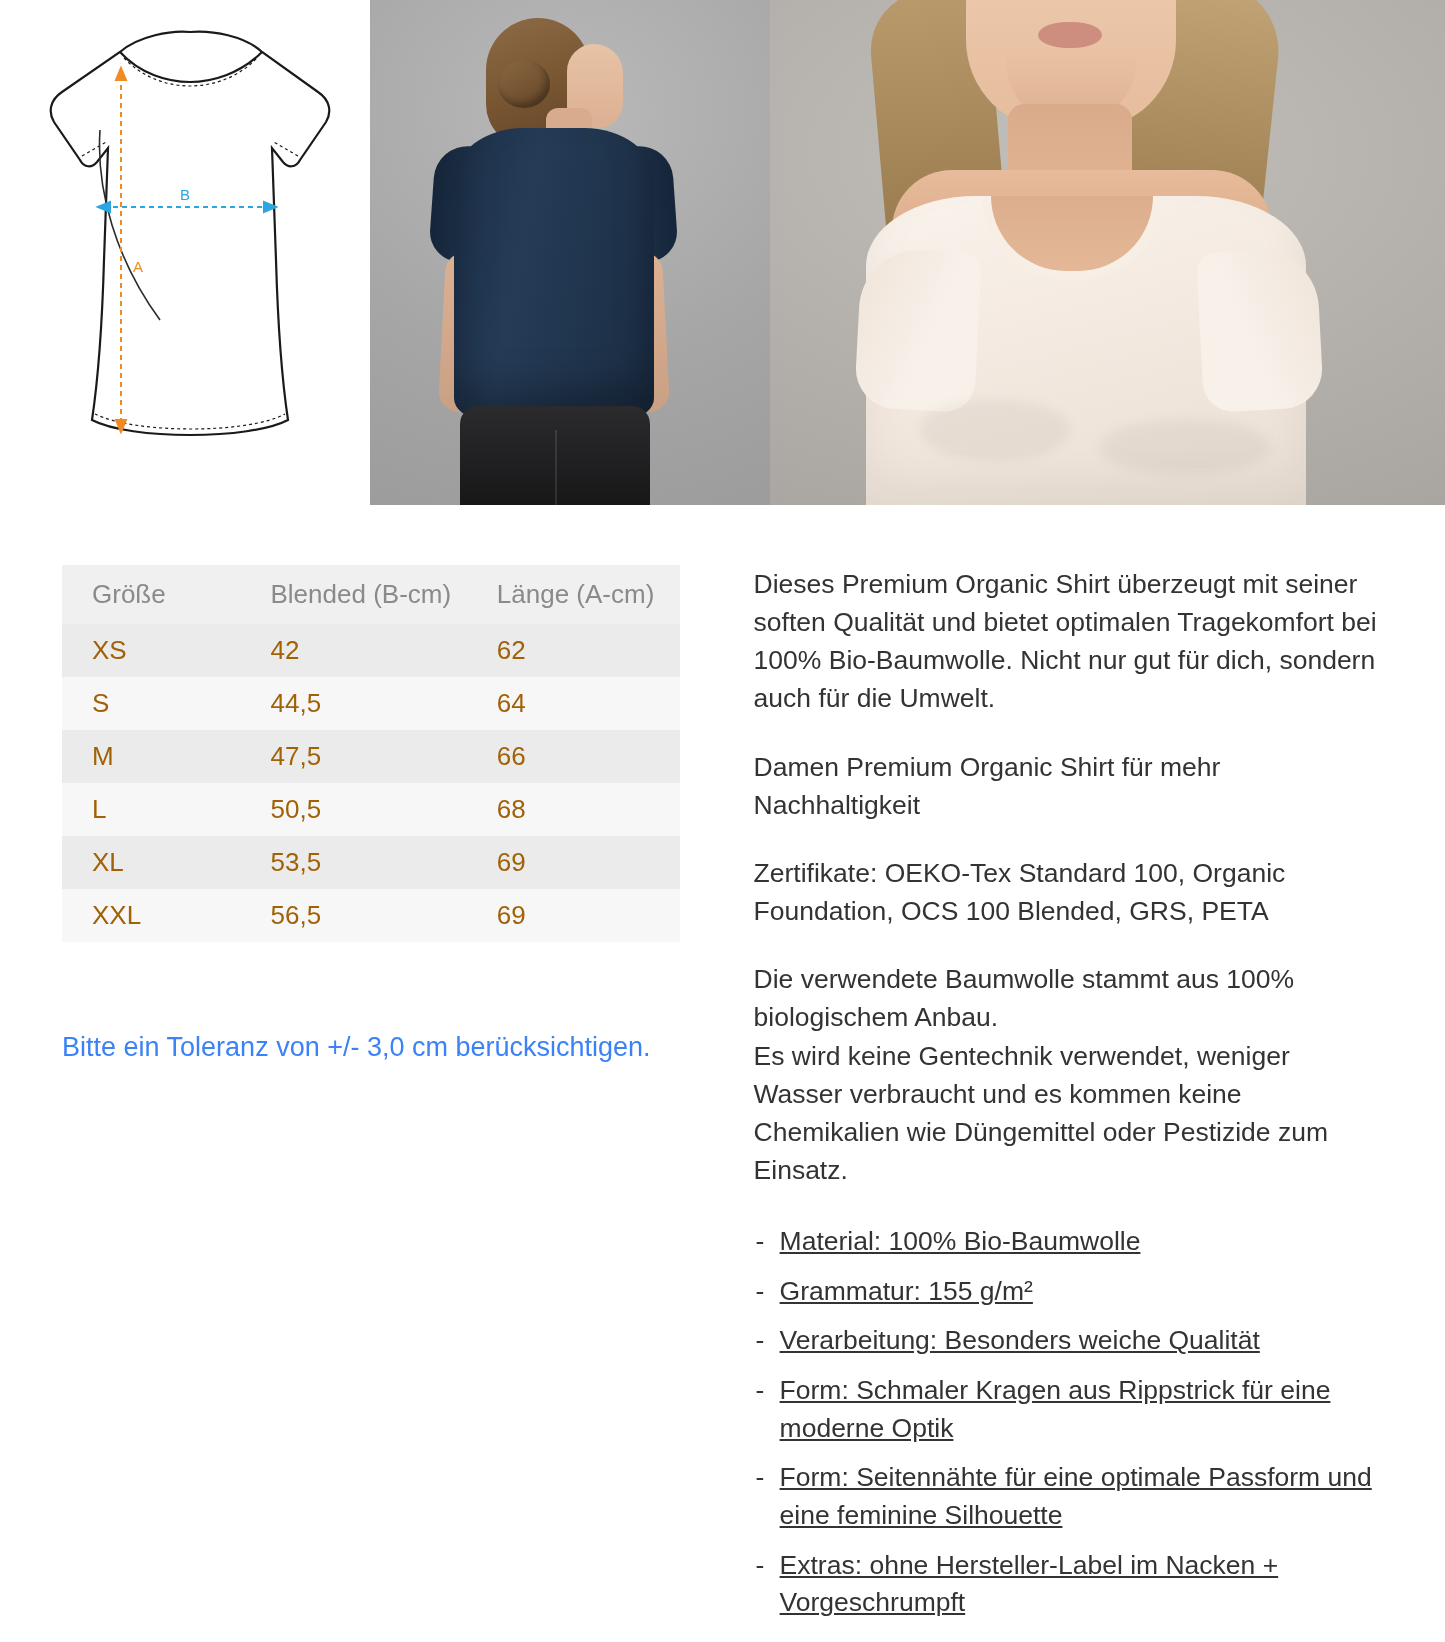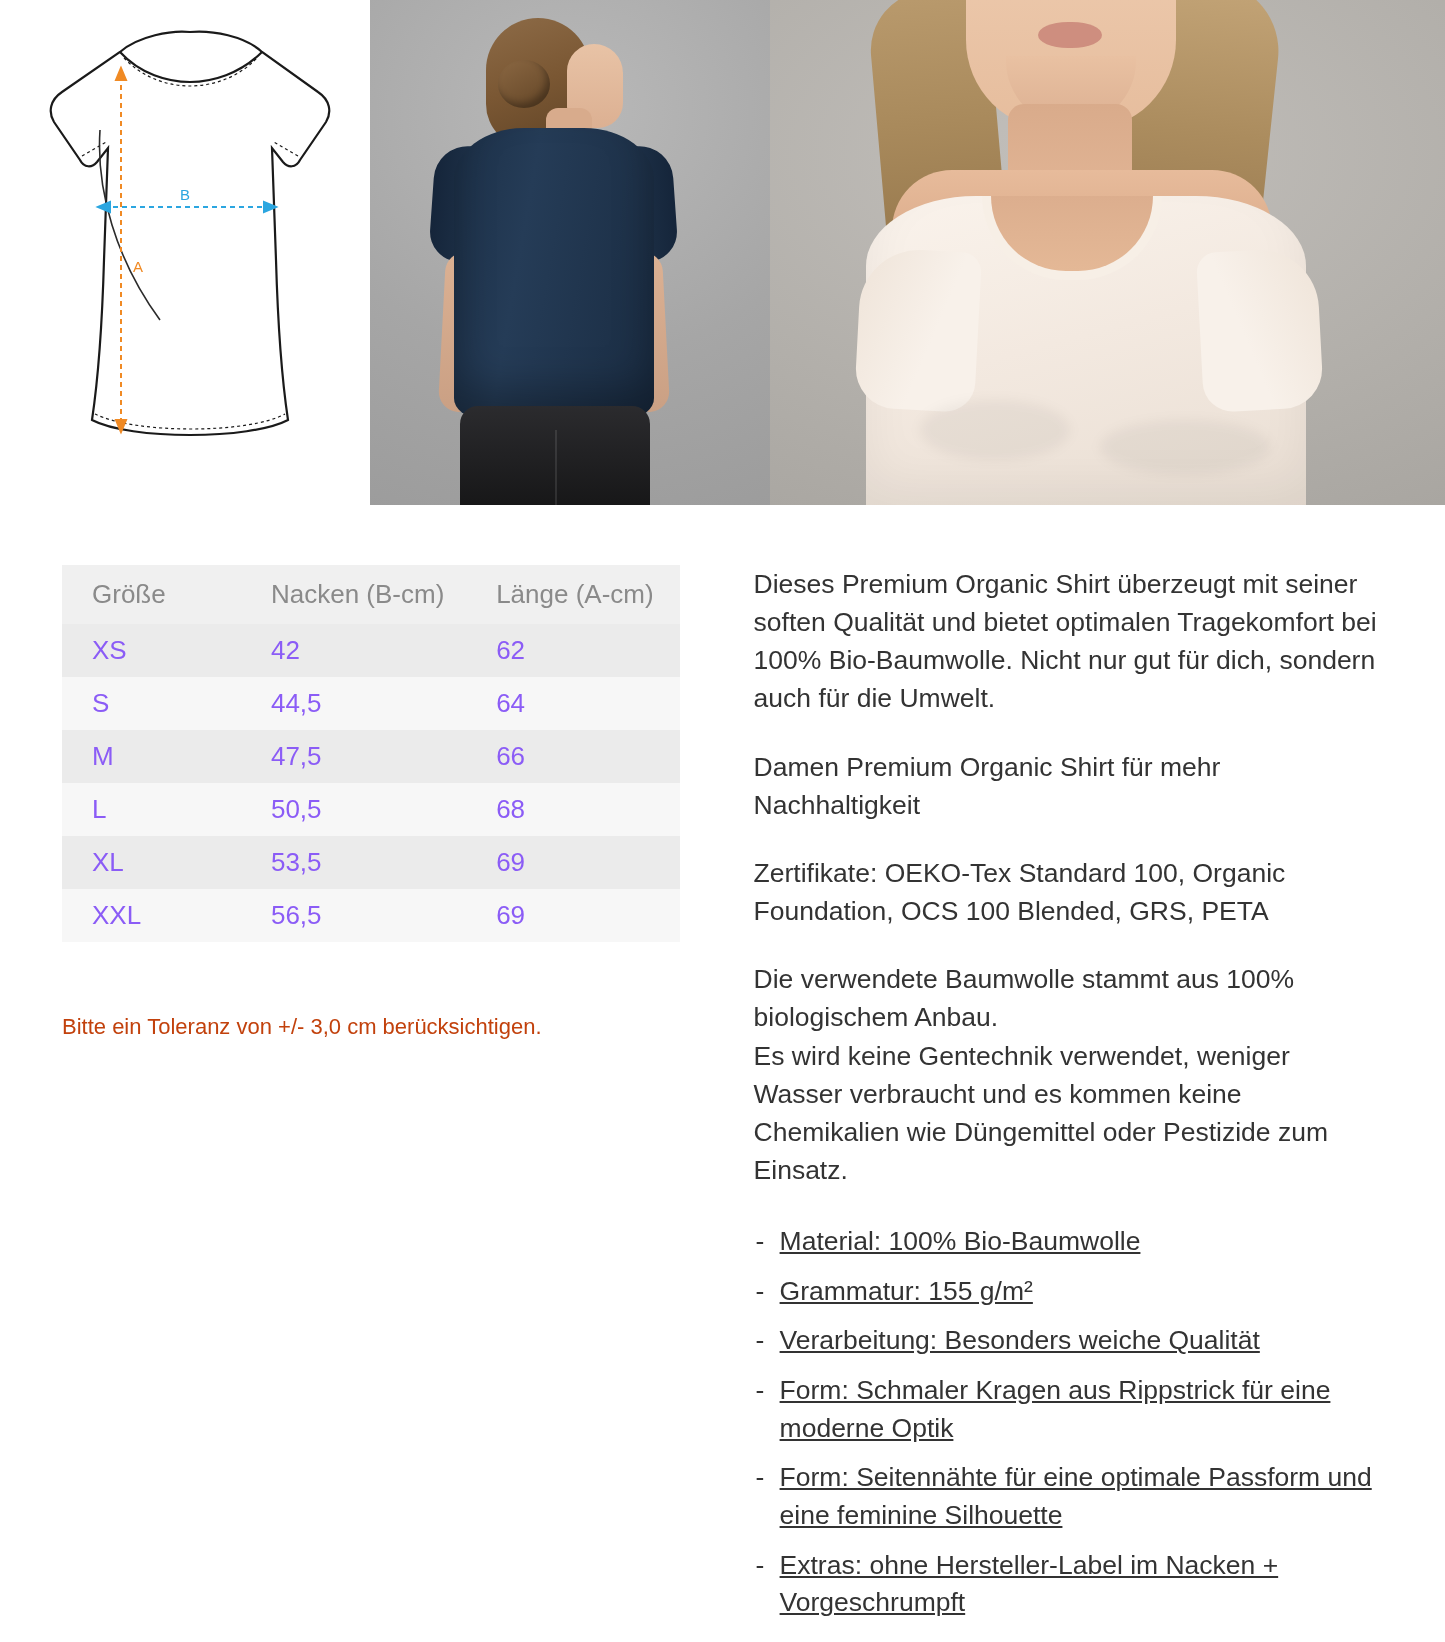--- a/index.html
+++ b/index.html
@@ -257,32 +257,32 @@
   }
   table.size-table th {
     text-align: left;
     font-weight: normal;
     color: #8a8a8a;
     padding: 14px 0 14px 30px;
     background: #f0f0f0;
   }
   table.size-table td {
     padding: 11px 0 11px 30px;
-    color: #8b5cf6;
+    color: #a16207;
   }
   table.size-table th.c0, table.size-table td.c0 { width: 172px; }
   table.size-table th.c1, table.size-table td.c1 { width: 228px; }
   table.size-table th.c2, table.size-table td.c2 { width: 218px; }
   table.size-table tr.odd td { background: #ebebeb; }
   table.size-table tr.even td { background: #f7f7f7; }
 
   .tolerance {
-    margin-top: 72px;
-    font-size: 22px;
-    color: #c2410c;
+    margin-top: 90px;
+    font-size: 27px;
+    color: #3b82f6;
   }
 
   .desc p {
     margin: 0 0 30px 0;
     font-size: 26.5px;
     line-height: 1.44;
     color: #333333;
   }
   .desc .spec-list {
     margin: 34px 0 0 0;
@@ -381,21 +381,21 @@
   </div>
 </div>
 
 <div class="content">
 
   <div class="left-col">
     <table class="size-table">
       <thead>
         <tr>
           <th class="c0">Größe</th>
-          <th class="c1">Nacken (B-cm)</th>
+          <th class="c1">Blended (B-cm)</th>
           <th class="c2">Länge (A-cm)</th>
         </tr>
       </thead>
       <tbody>
         <tr class="odd">
           <td class="c0">XS</td>
           <td class="c1">42</td>
           <td class="c2">62</td>
         </tr>
         <tr class="even">

